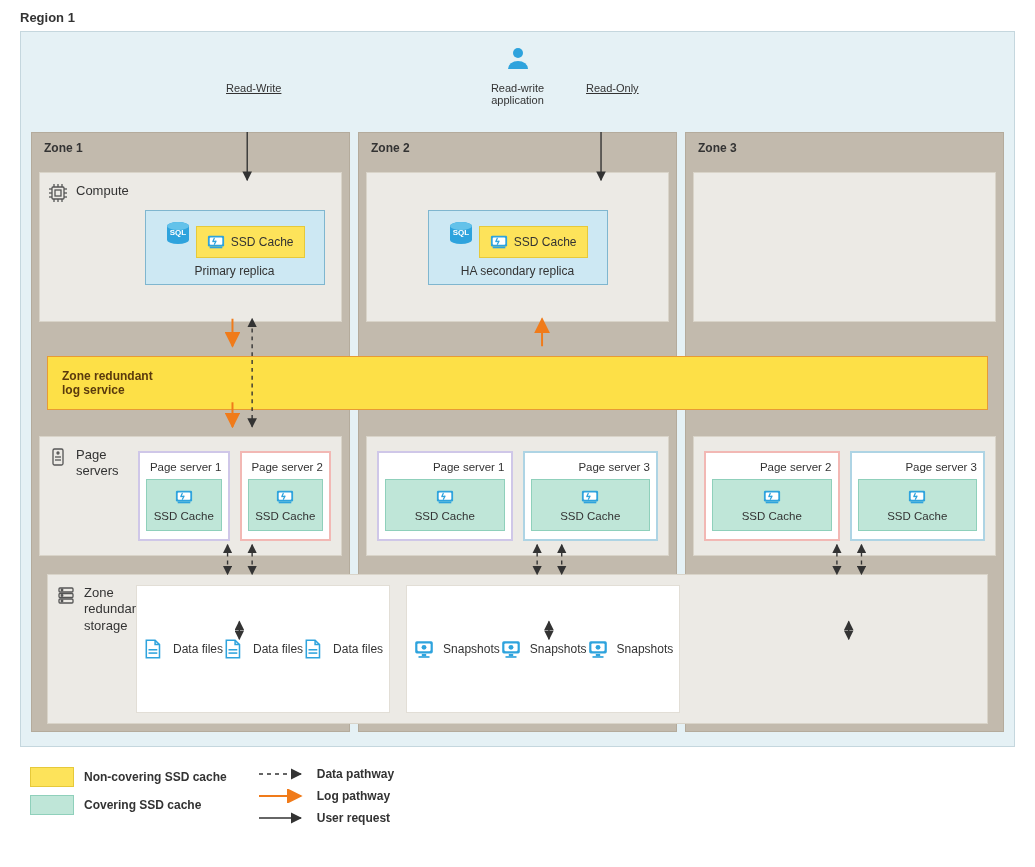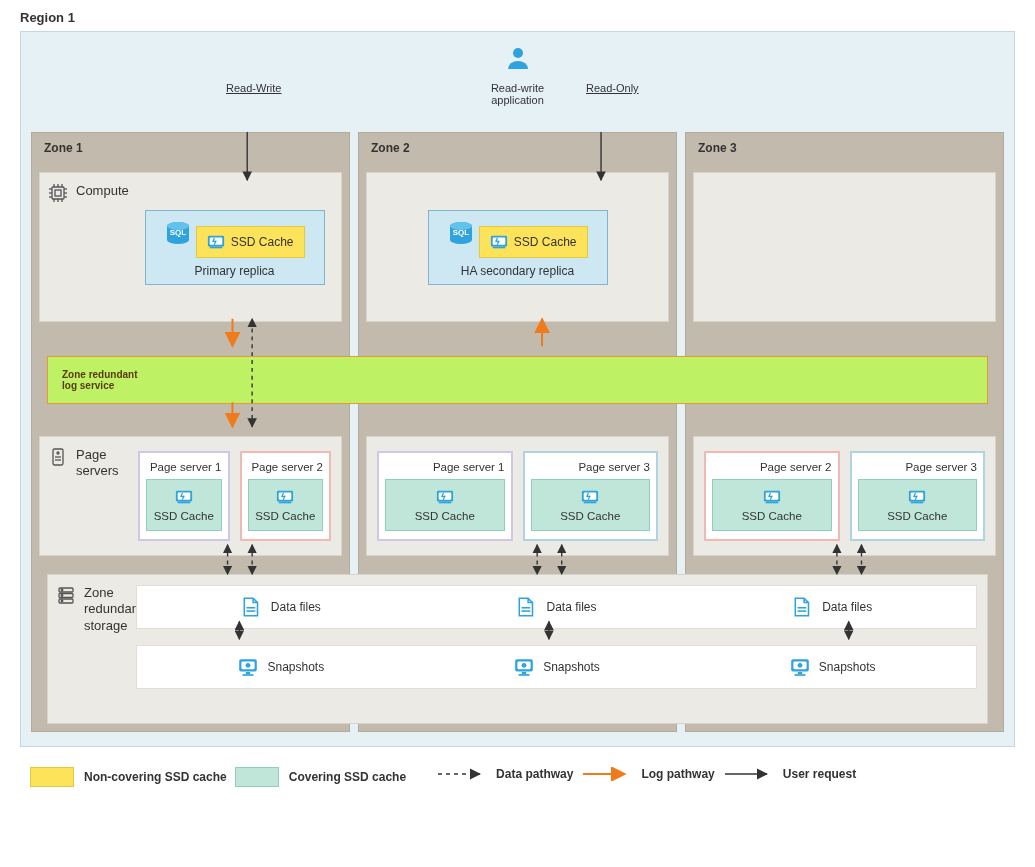--- a/index.html
+++ b/index.html
@@ -79,26 +79,26 @@
     border: 1px solid #e6c93a;
     padding: 6px 10px;
     display: inline-flex; align-items: center; gap: 6px;
     font-size: 12px;
   }
   .replica-name { margin-top: 6px; font-size: 12px; }
 
   
   .log-band {
     margin: 6px 8px;
-    background: #bef264;
+    background: #fde047;
     border: 1px solid #e79a34;
     color: #5a3a0d;
     padding: 12px 14px;
     font-weight: 700;
-    font-size: 10px;
+    font-size: 12px;
   }
 
   .pageservers-section { min-height: 120px; }
   .ps-card {
     flex: 1;
     background: #fff;
     border: 2px solid #cfc7e8;
     padding: 8px 6px;
     text-align: right;
   }
@@ -108,38 +108,38 @@
   .ssd-cover {
     background: #bfe6d8;
     border: 1px solid #8fd0bb;
     padding: 8px 6px;
     display: flex; flex-direction: column; align-items: center; gap: 4px;
     font-size: 11.5px;
   }
 
   .storage-section { min-height: 150px; flex-direction: row; }
   .storage-rows {
-    flex: 1; display: flex; flex-direction: column; gap: 16px; padding: 10px 10px 10px 0;
+    flex: 1; display: flex; flex-direction: row; gap: 16px; padding: 10px 10px 10px 0;
   }
   .storage-row {
     background: #fff;
     border: 1px solid #e2ded6;
     display: flex;
     justify-content: space-around;
     padding: 10px 6px;
   }
   .file-item { display: flex; align-items: center; gap: 8px; font-size: 12px; }
 
   
   .legend {
     display: flex; gap: 30px; padding: 8px 0 14px 30px;
     align-items: flex-start;
     flex-wrap: wrap;
   }
-  .legend-col { display: flex; flex-direction: row; gap: 8px; }
+  .legend-col { display: flex; flex-direction: column; gap: 8px; }
   .legend-item { display: flex; align-items: center; gap: 10px; font-size: 12px; }
   .swatch { width: 44px; height: 20px; border: 1px solid #aaa; }
   .sw-yellow { background: #fde35a; border-color: #e6c93a; }
   .sw-green  { background: #bfe6d8; border-color: #8fd0bb; }
 
   
   .icon-s { width: 18px; height: 18px; display: inline-block; }
   .icon-m { width: 22px; height: 22px; display: inline-block; }
 
   

